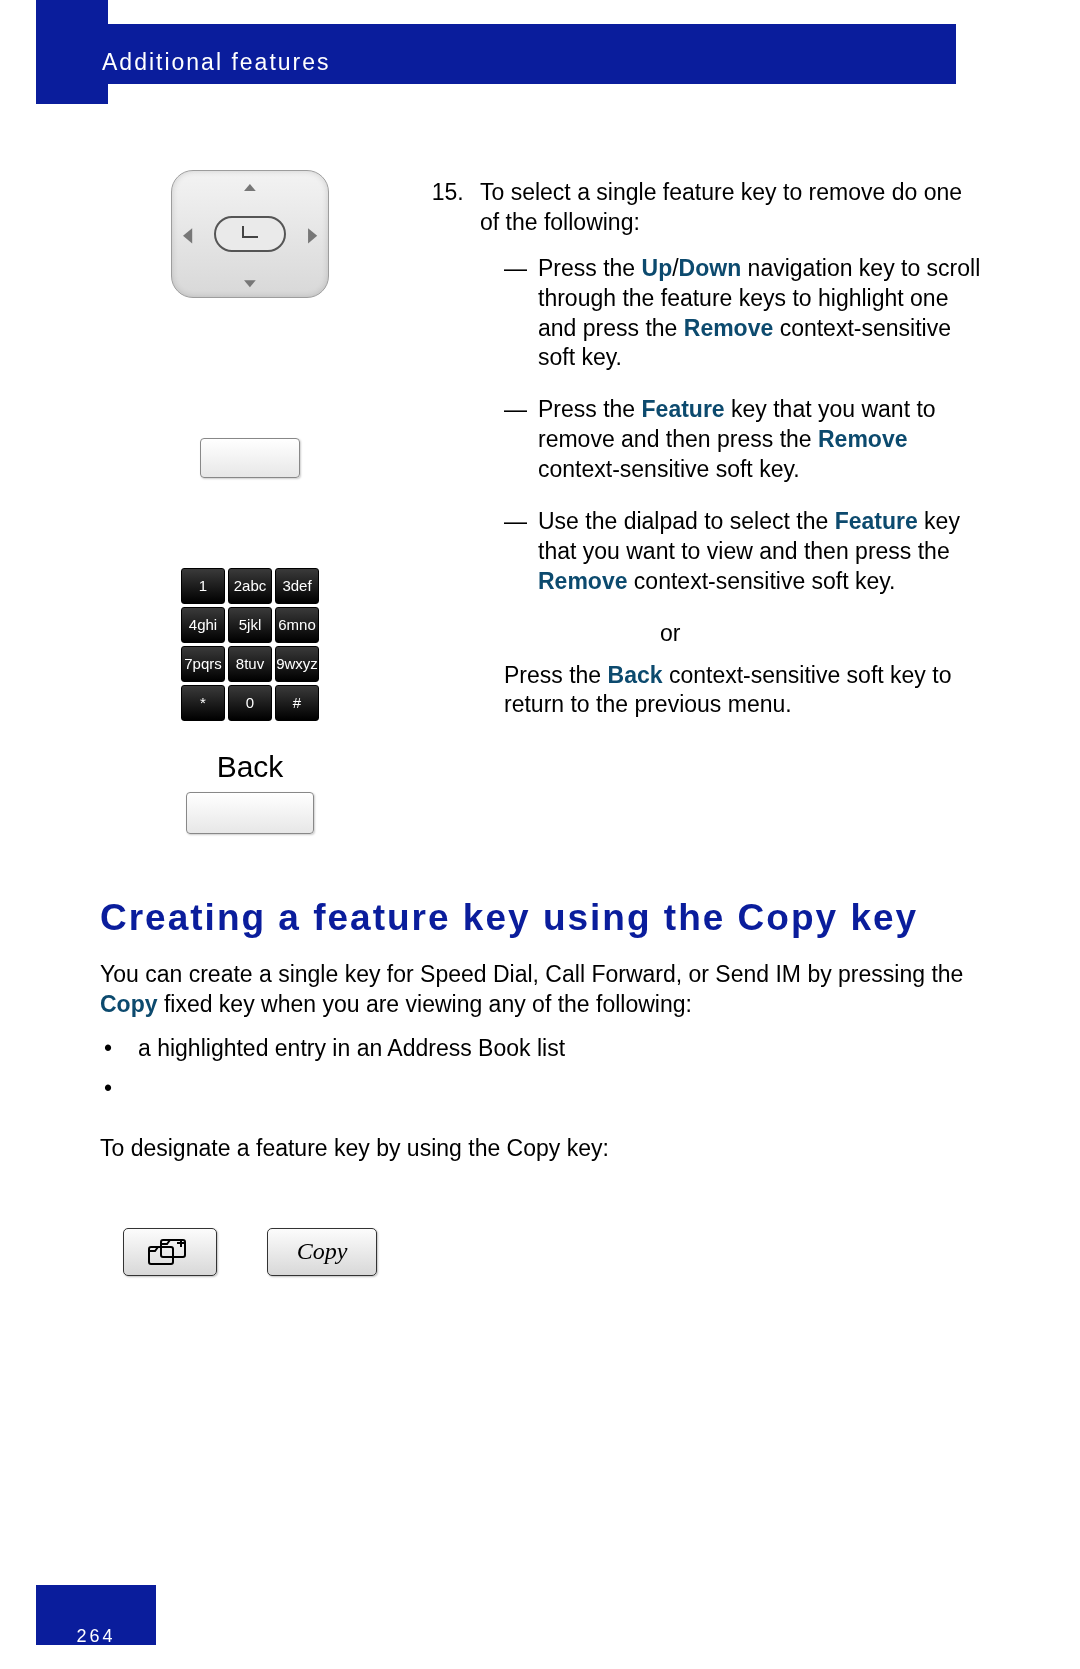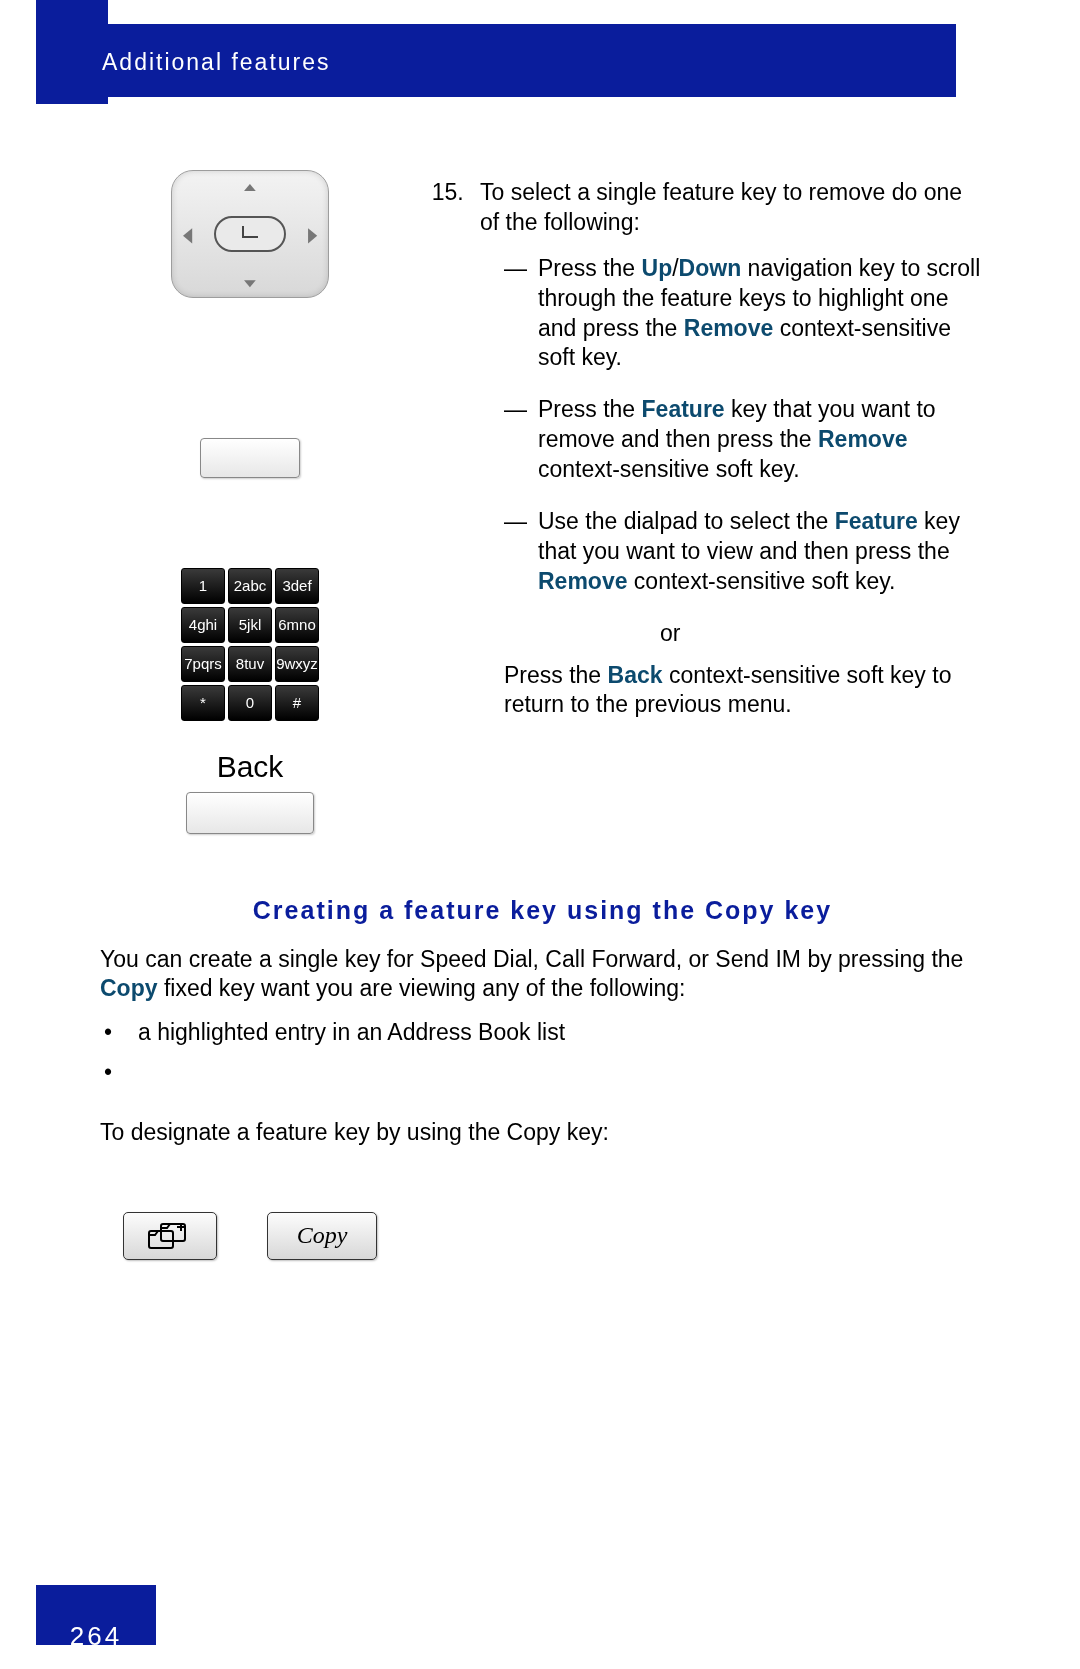--- a/index.html
+++ b/index.html
@@ -20,21 +20,21 @@
     top: 0;
     width: 72px;
     height: 104px;
     background: #0a1d9c;
   }
   .header-bar {
     position: absolute;
     left: 36px;
     top: 24px;
     width: 920px;
-    height: 73px;
+    height: 60px;
     background: #0a1d9c;
     padding: 24px 0 0 66px;
   }
   .header-text {
     font-family: Arial, Helvetica, sans-serif;
     font-size: 23px;
     letter-spacing: 2px;
     color: #ffffff;
   }
 
@@ -44,21 +44,21 @@
     bottom: 24px;
     width: 120px;
     height: 60px;
     background: #0a1d9c;
     display: flex;
     align-items: center;
     justify-content: center;
   }
   .footer-text {
     color: #ffffff;
-    font-size: 26px;
+    font-size: 18px;
     letter-spacing: 3px;
     margin-top: 44px;
   }
 
   .content {
     position: absolute;
     left: 100px;
     top: 170px;
     width: 885px;
   }
@@ -182,25 +182,24 @@
     padding-left: 24px;
   }
   .dash-item .dash { width: 34px; flex-shrink:0; }
   .or-block { padding-left: 180px; margin-bottom: 12px; }
 
   .kw { color: #0c4a6e; font-weight: bold; }
 
   
   .section-heading {
     color: #0a1d9c;
-    font-size: 25px;
+    font-size: 37px;
     letter-spacing: 2px;
     margin-top: 60px;
     margin-bottom: 18px;
-    text-align: center;
   }
 
   .para { margin-bottom: 14px; }
   ul.bullets {
     list-style: none;
     padding: 0;
     margin: 6px 0 0 0;
   }
   ul.bullets li {
     display: flex;
@@ -330,21 +329,21 @@
             <span>Press the </span><span class="kw">Back</span><span> context-sensitive soft key to return to the previous menu.</span>
           </div>
         </li>
       </ol>
     </div>
   </div>
 
   <h2 class="section-heading">Creating a feature key using the Copy key</h2>
 
   <p class="para">
-    <span>You can create a single key for Speed Dial, Call Forward, or Send IM by pressing the </span><span class="kw">Copy</span><span> fixed key want you are viewing any of the following:</span>
+    <span>You can create a single key for Speed Dial, Call Forward, or Send IM by pressing the </span><span class="kw">Copy</span><span> fixed key when you are viewing any of the following:</span>
   </p>
 
   <ul class="bullets">
     <li>
         <span class="bu">•</span>
         <span>a highlighted entry in an Address Book list</span>
       </li>
     <li>
         <span class="bu">•</span>
       </li>

